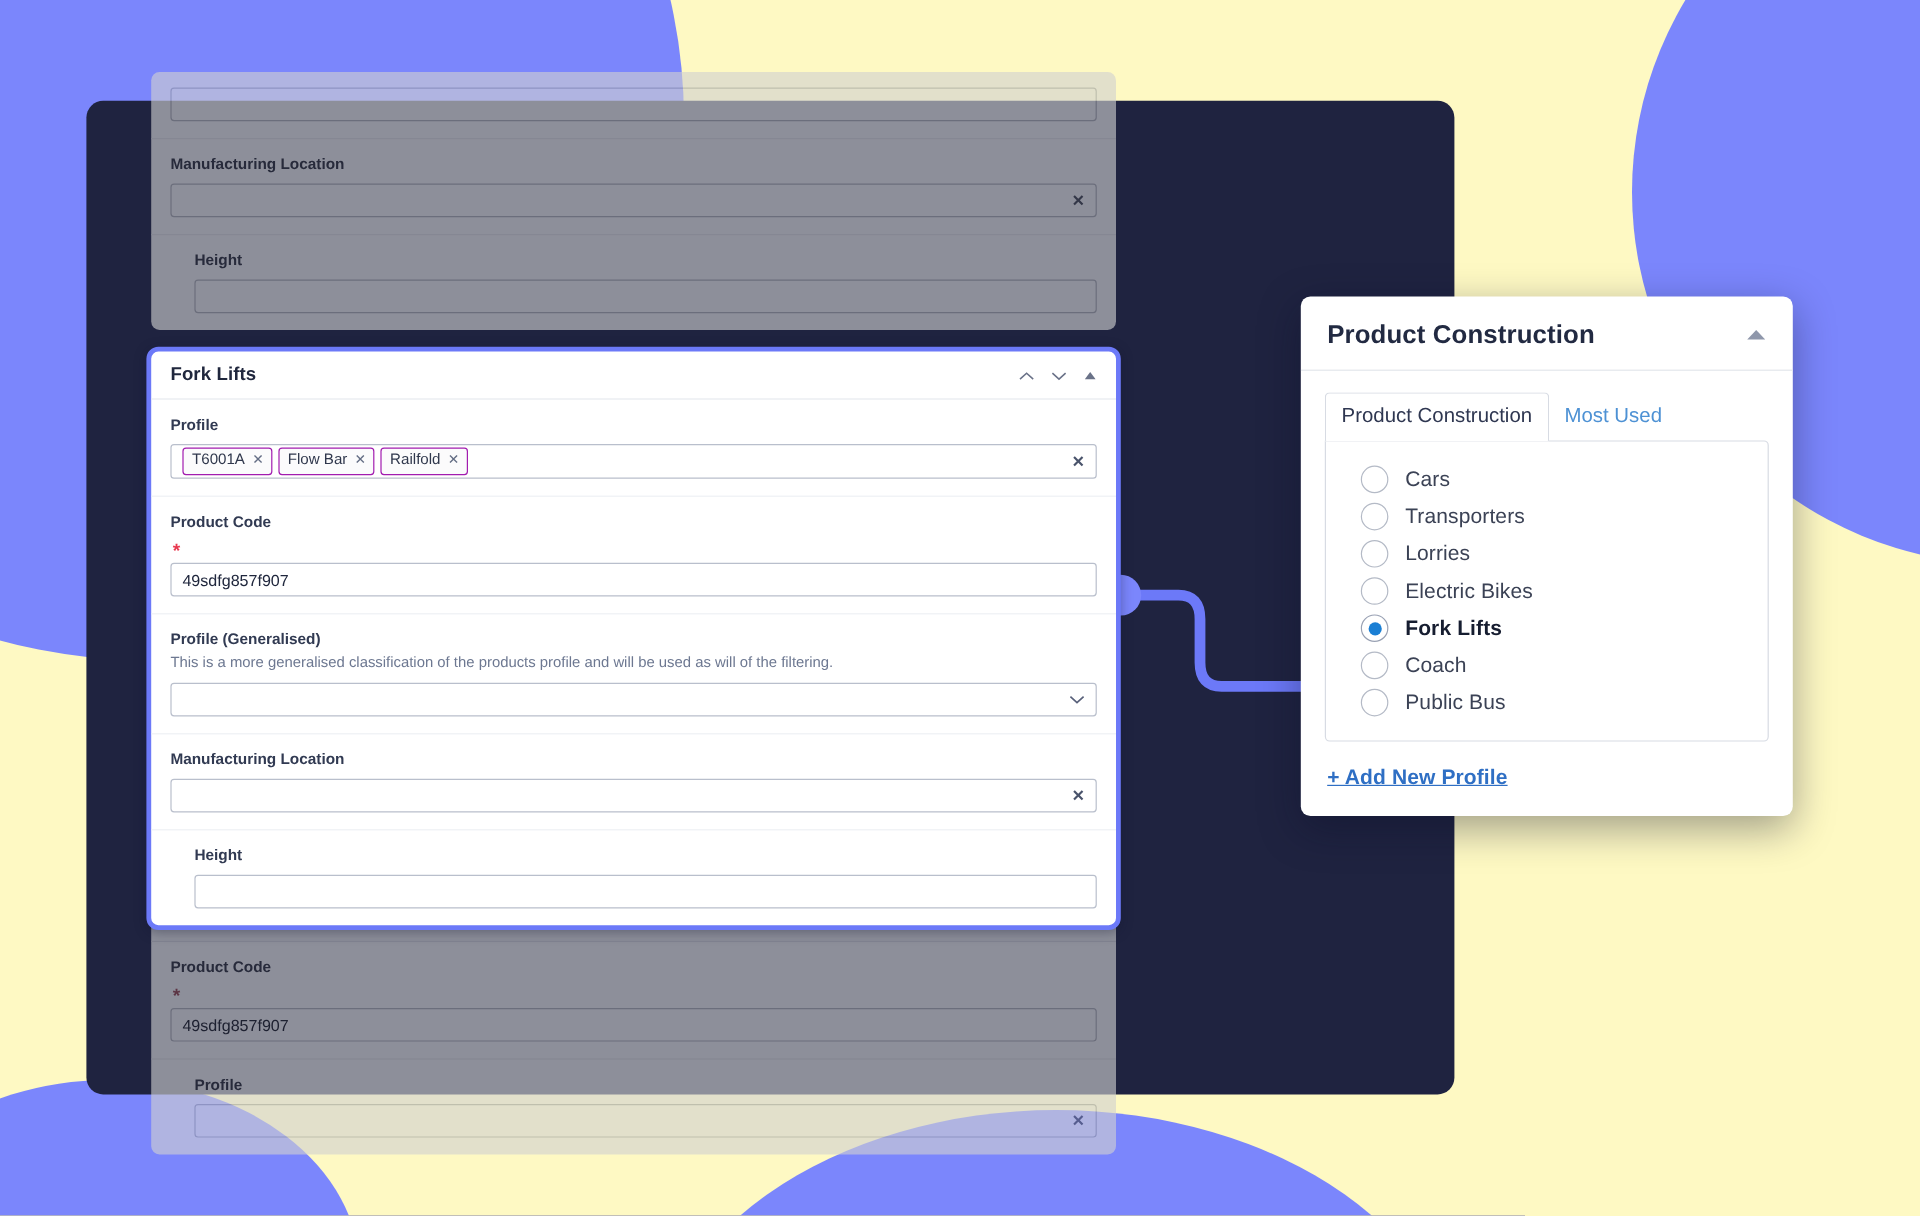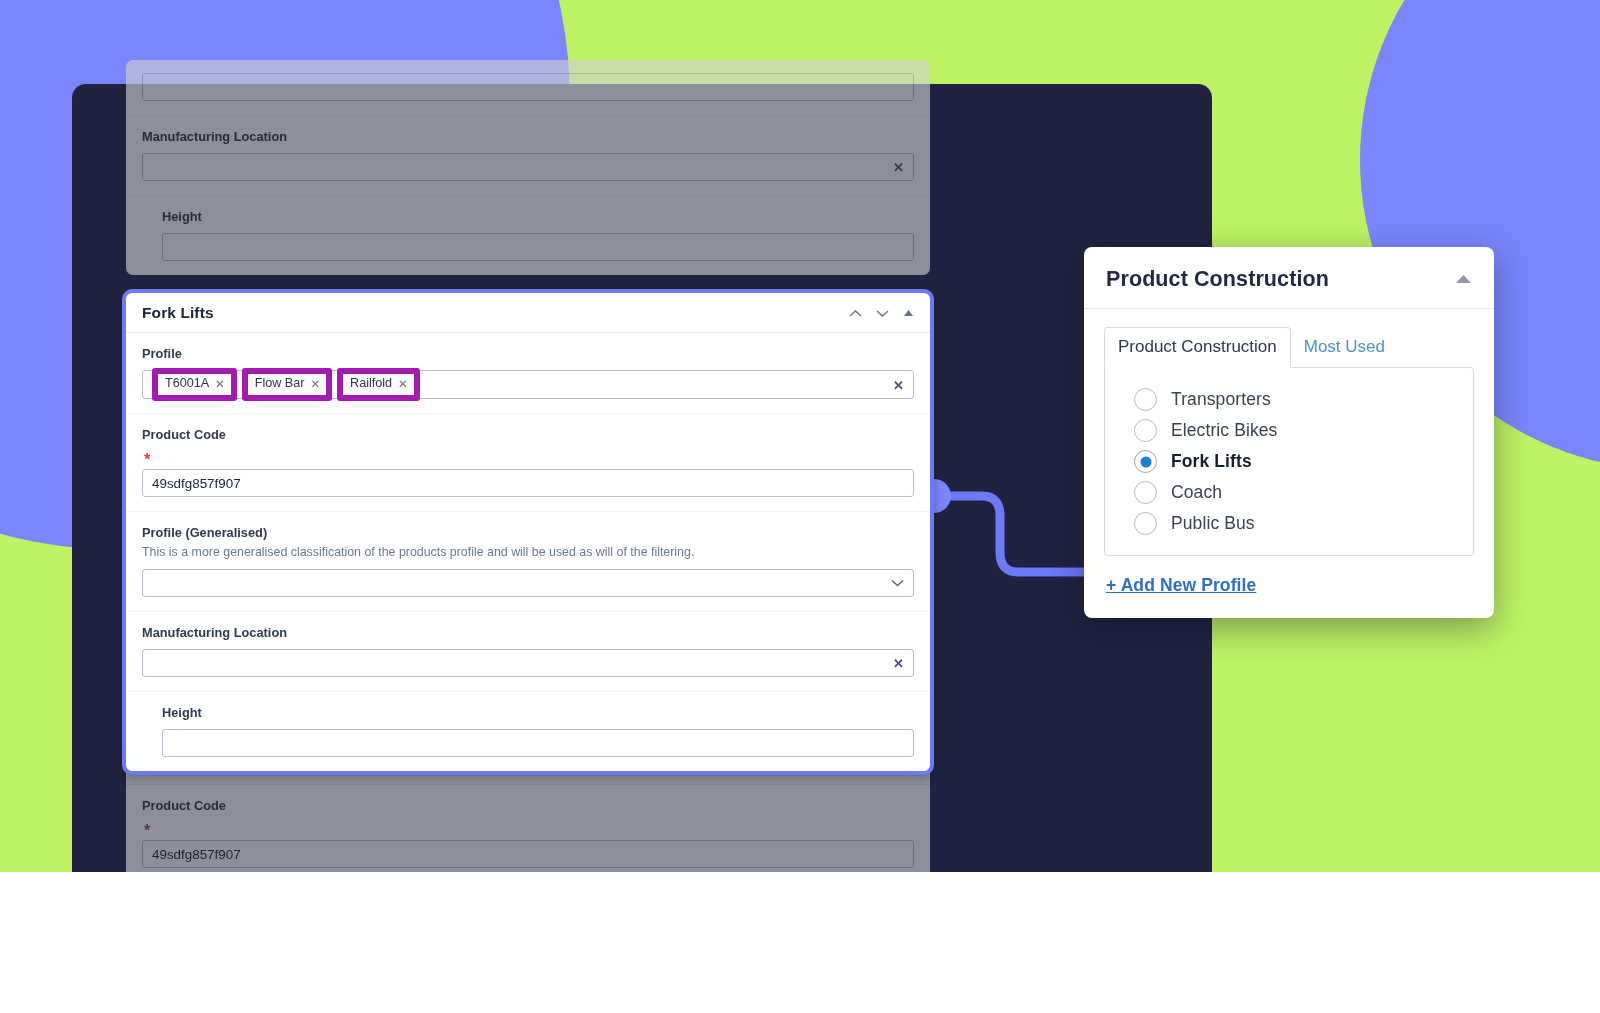--- a/index.html
+++ b/index.html
@@ -7,22 +7,22 @@
   html, body {
     width: 1600px;
     height: 1013px;
     overflow: hidden;
     font-family: "Liberation Sans", sans-serif;
   }
 
   #stage {
     position: relative;
     width: 1600px;
-    height: 872px;
-    background: #bef264;
+    height: 1013px;
+    background: #fef9c3;
     overflow: hidden;
   }
 
   
   .blob {
     position: absolute;
     border-radius: 50%;
     background: #7b86fc;
     pointer-events: none;
   }
@@ -131,21 +131,21 @@
     transform: translateY(-50%);
     line-height: 0;
   }
 
   
   .chips { display: flex; align-items: center; gap: 5px; }
   .chip {
     display: inline-flex;
     align-items: center;
     gap: 6px;
-    border: 6px solid #a21caf;
+    border: 1px solid #a21caf;
     border-radius: 3px;
     background: #fbfbfc;
     padding: 2px 6px 3px 7px;
     font-size: 12.6px;
     color: #2f374c;
     line-height: 1.25;
   }
   .chip-x { color: #646e85; font-size: 11.5px; cursor: pointer; }
 
   
@@ -425,24 +425,32 @@
 
     <div class="pop-body">
       <div class="tabs">
         <span class="tab tab-active">Product Construction</span>
         <span class="tab tab-inactive">Most Used</span>
       </div>
 
       <div class="radio-panel">
         <div class="radio-row">
           <span class="radio-dot"></span>
+          <span class="radio-label">Cars</span>
+        </div>
+        <div class="radio-row">
+          <span class="radio-dot"></span>
           <span class="radio-label">Transporters</span>
         </div>
         <div class="radio-row">
           <span class="radio-dot"></span>
+          <span class="radio-label">Lorries</span>
+        </div>
+        <div class="radio-row">
+          <span class="radio-dot"></span>
           <span class="radio-label">Electric Bikes</span>
         </div>
         <div class="radio-row selected">
           <span class="radio-dot"></span>
           <span class="radio-label">Fork Lifts</span>
         </div>
         <div class="radio-row">
           <span class="radio-dot"></span>
           <span class="radio-label">Coach</span>
         </div>

